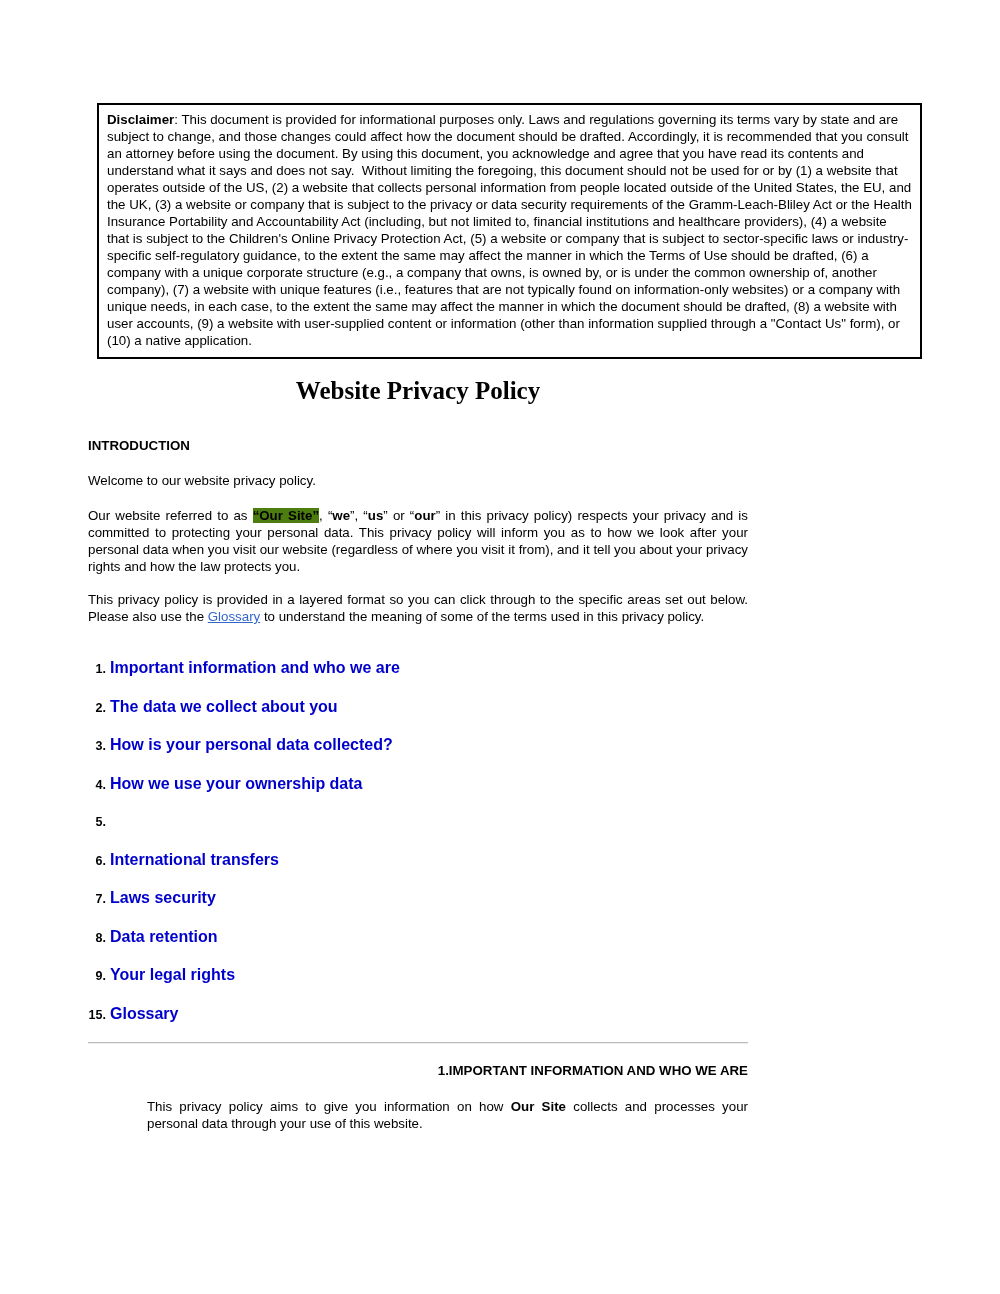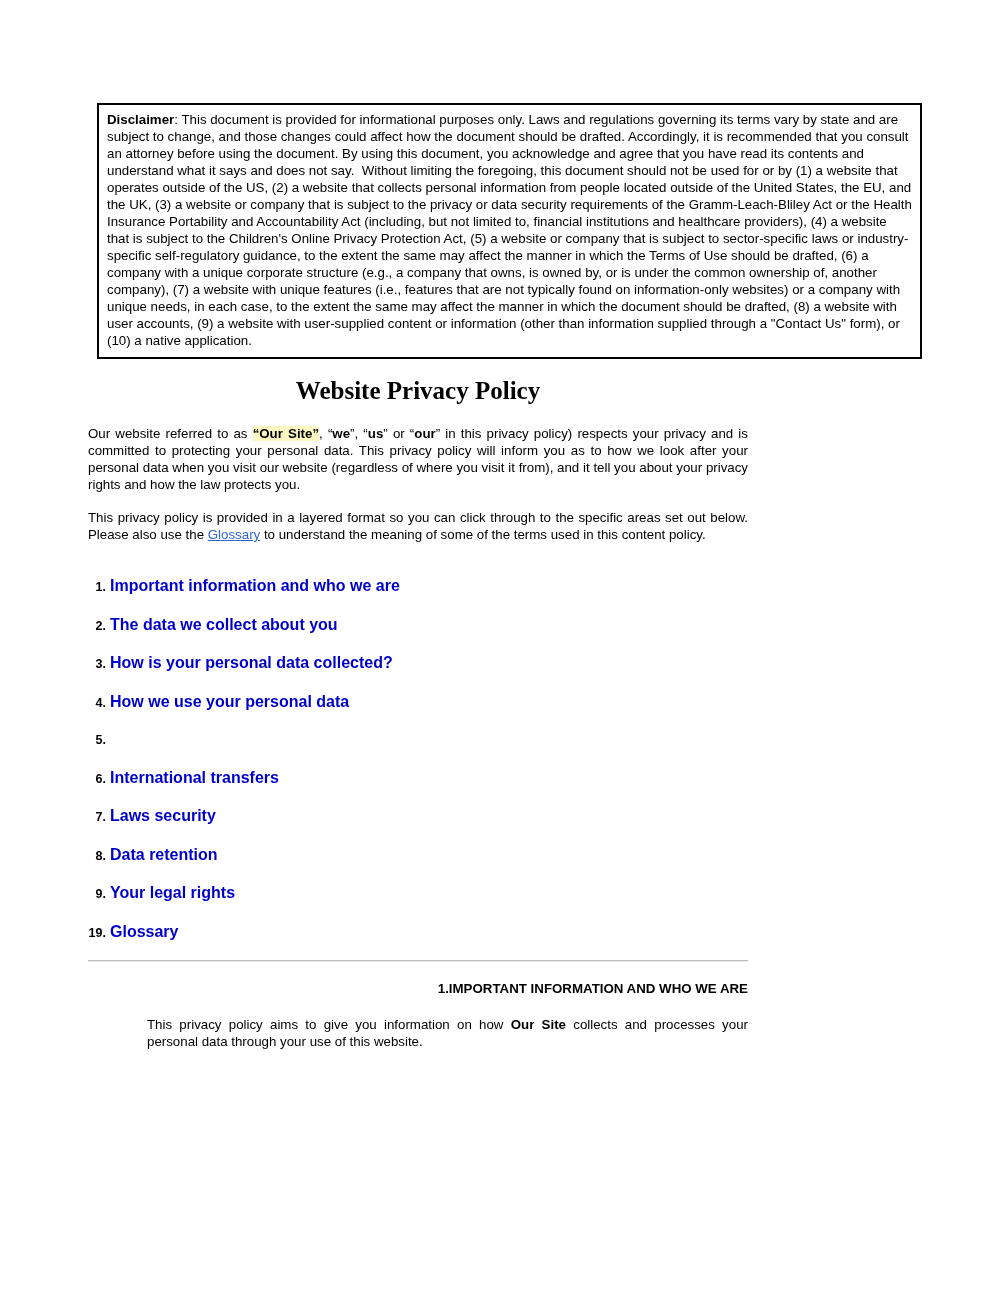--- a/index.html
+++ b/index.html
@@ -33,21 +33,21 @@
     font-weight: bold;
     text-align: center;
     margin: 15px 0 0 0;
   }
 
   .intro-heading { font-weight: bold; margin: 30px 0 0 0; }
   p.body { margin: 18px 0 0 0; }
   p.gap16 { margin-top: 16px; }
   .justify { text-align: justify; }
 
-  .hl { background: #fef9c3; font-weight: bold; }
+  .hl { background: #4d7c0f; font-weight: bold; }
   .inline-link { color: #3366CC; text-decoration: underline; cursor: pointer; }
 
   
   .toc { list-style: none; margin: 33px 0 0 0; padding: 0; }
   .toc-item { display: flex; align-items: baseline; line-height: 20.5px; margin: 0 0 17px 0; }
   .toc-num {
     width: 18px; min-width: 18px; text-align: right; margin-right: 4px;
     font-size: 12.5px; font-weight: bold; color: #000;
   }
   .toc-link {
@@ -71,42 +71,44 @@
 <body>
 
 <div class="page">
 
   <div class="disclaimer-box">
     <p><b>Disclaimer</b><span class="disc-body">: This document is provided for informational purposes only. Laws and regulations governing its terms vary by state and are subject to change, and those changes could affect how the document should be drafted. Accordingly, it is recommended that you consult an attorney before using the document. By using this document, you acknowledge and agree that you have read its contents and understand what it says and does not say.  Without limiting the foregoing, this document should not be used for or by (1) a website that operates outside of the US, (2) a website that collects personal information from people located outside of the United States, the EU, and the UK, (3) a website or company that is subject to the privacy or data security requirements of the Gramm-Leach-Bliley Act or the Health Insurance Portability and Accountability Act (including, but not limited to, financial institutions and healthcare providers), (4) a website that is subject to the Children's Online Privacy Protection Act, (5) a website or company that is subject to sector-specific laws or industry-specific self-regulatory guidance, to the extent the same may affect the manner in which the Terms of Use should be drafted, (6) a company with a unique corporate structure (e.g., a company that owns, is owned by, or is under the common ownership of, another company), (7) a website with unique features (i.e., features that are not typically found on information-only websites) or a company with unique needs, in each case, to the extent the same may affect the manner in which the document should be drafted, (8) a website with user accounts, (9) a website with user-supplied content or information (other than information supplied through a "Contact Us" form), or (10) a native application.</span></p>
   </div>
 
   <h1 class="title">Website Privacy Policy</h1>
 
+  <p class="intro-heading">INTRODUCTION</p>
 
+  <p class="body">Welcome to our website privacy policy.</p>
 
   <p class="body justify"><span>Our website referred to as </span><span class="hl">“Our Site”</span><span>, “</span><b>we</b><span>”, “</span><b>us</b><span>” or “</span><b>our</b><span>” in this privacy policy) respects your privacy and is committed to protecting your personal data. This privacy policy will inform you as to how we look after your personal data when you visit our website (regardless of where you visit it from), and it tell you about your privacy rights and how the law protects you.</span></p>
 
-  <p class="body gap16 justify"><span>This privacy policy is provided in a layered format so you can click through to the specific areas set out below. Please also use the </span><a class="inline-link">Glossary</a><span> to understand the meaning of some of the terms used in this content policy.</span></p>
+  <p class="body gap16 justify"><span>This privacy policy is provided in a layered format so you can click through to the specific areas set out below. Please also use the </span><a class="inline-link">Glossary</a><span> to understand the meaning of some of the terms used in this privacy policy.</span></p>
 
   <ol class="toc">
     <li class="toc-item">
         <span class="toc-num">1.</span>
         <a class="toc-link">Important information and who we are</a>
       </li>
     <li class="toc-item">
         <span class="toc-num">2.</span>
         <a class="toc-link">The data we collect about you</a>
       </li>
     <li class="toc-item">
         <span class="toc-num">3.</span>
         <a class="toc-link">How is your personal data collected?</a>
       </li>
     <li class="toc-item">
         <span class="toc-num">4.</span>
-        <a class="toc-link">How we use your personal data</a>
+        <a class="toc-link">How we use your ownership data</a>
       </li>
     <li class="toc-item">
         <span class="toc-num">5.</span>
       </li>
     <li class="toc-item">
         <span class="toc-num">6.</span>
         <a class="toc-link">International transfers</a>
       </li>
     <li class="toc-item">
         <span class="toc-num">7.</span>
@@ -114,21 +116,21 @@
       </li>
     <li class="toc-item">
         <span class="toc-num">8.</span>
         <a class="toc-link">Data retention</a>
       </li>
     <li class="toc-item">
         <span class="toc-num">9.</span>
         <a class="toc-link">Your legal rights</a>
       </li>
     <li class="toc-item">
-        <span class="toc-num">19.</span>
+        <span class="toc-num">15.</span>
         <a class="toc-link">Glossary</a>
       </li>
   </ol>
 
   <hr class="divider">
 
   <p class="sec-heading"><span class="sec-num">1.</span><span>IMPORTANT INFORMATION AND WHO WE ARE</span></p>
 
 
   <p class="sec-para"><span>This privacy policy aims to give you information on how </span><b>Our Site</b><span> collects and processes your personal data through your use of this website.</span></p>

